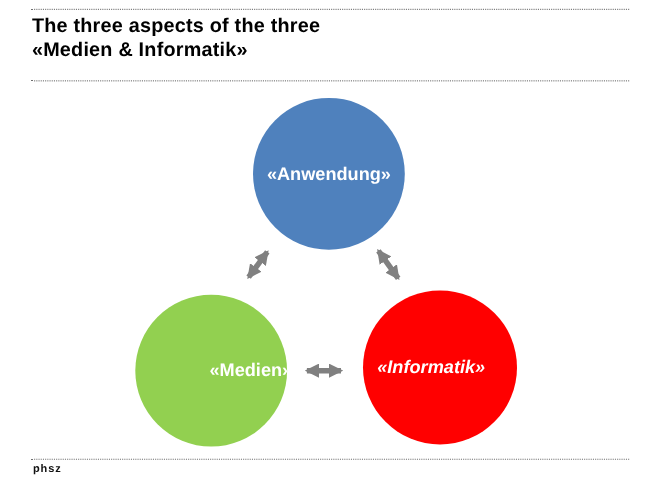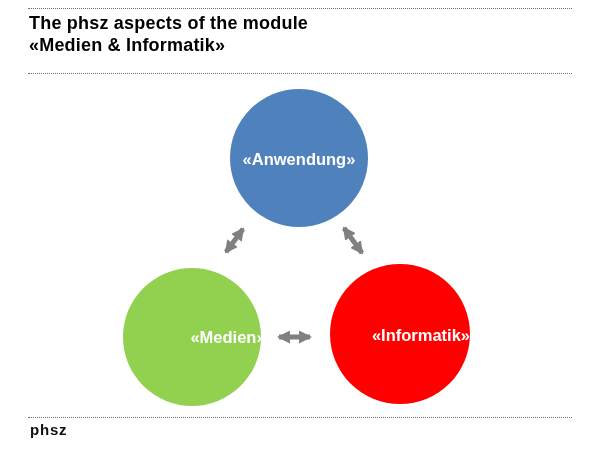--- a/index.html
+++ b/index.html
@@ -48,41 +48,41 @@
   .node-label {
     position: absolute;
     transform: translate(-50%, -50%);
     color: #ffffff;
     font-weight: bold;
     font-size: 16.5px;
     white-space: nowrap;
   }
   .label-anwendung  { left: 299px; top: 159px; }
   .label-medien     { left: 192px; top: 337px; margin-left: 36px; }
-  .label-informatik { left: 421px; top: 335px; }
+  .label-informatik { left: 392px; top: 335px; font-style: italic; }
 
   .footer-logo {
     position: absolute;
     left: 30px;
     top: 421px;
     color: #111111;
-    font-size: 15px;
+    font-size: 10px;
     font-weight: bold;
     letter-spacing: 0.8px;
   }
 </style>
 </head>
 <body>
 
 <div class="slide">
 
   <div class="rule rule-top"></div>
 
   <div class="title-block">
-    <div>The phsz aspects of the module</div>
+    <div>The three aspects of the three</div>
     <div>«Medien &amp; Informatik»</div>
   </div>
 
   <div class="rule rule-mid"></div>
 
   <svg class="diagram-svg" viewBox="0 0 600 450" xmlns="http://www.w3.org/2000/svg">
     <defs>
       <marker id="arrowhead" markerWidth="2.6" markerHeight="2.6" refX="2.2" refY="1.3" orient="auto-start-reverse" markerUnits="strokeWidth">
         <path d="M0,0 L2.6,1.3 L0,2.6 Z" fill="#808080"></path>
       </marker>

